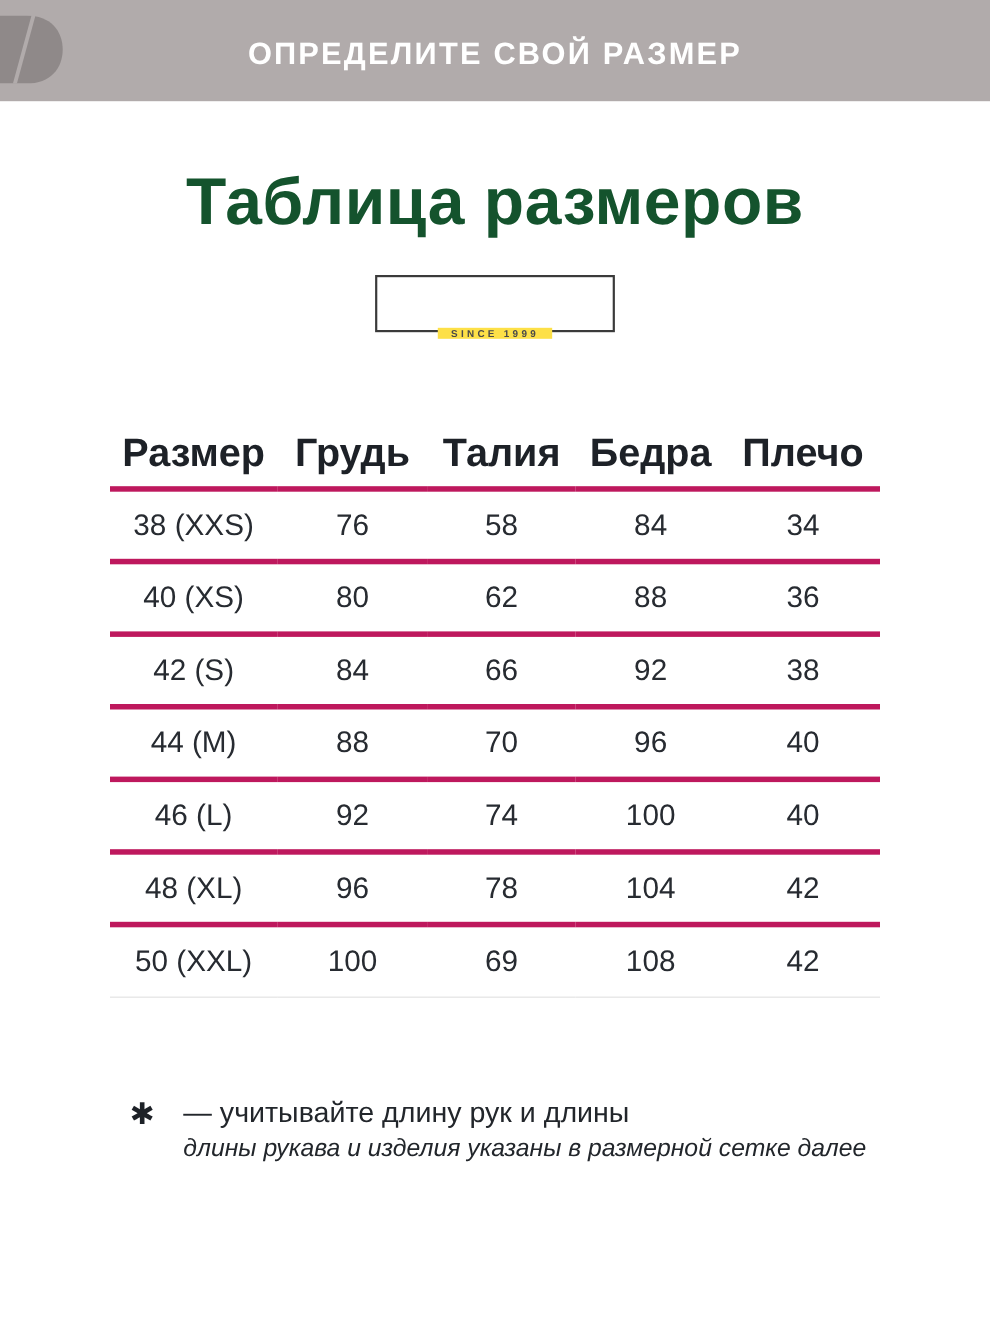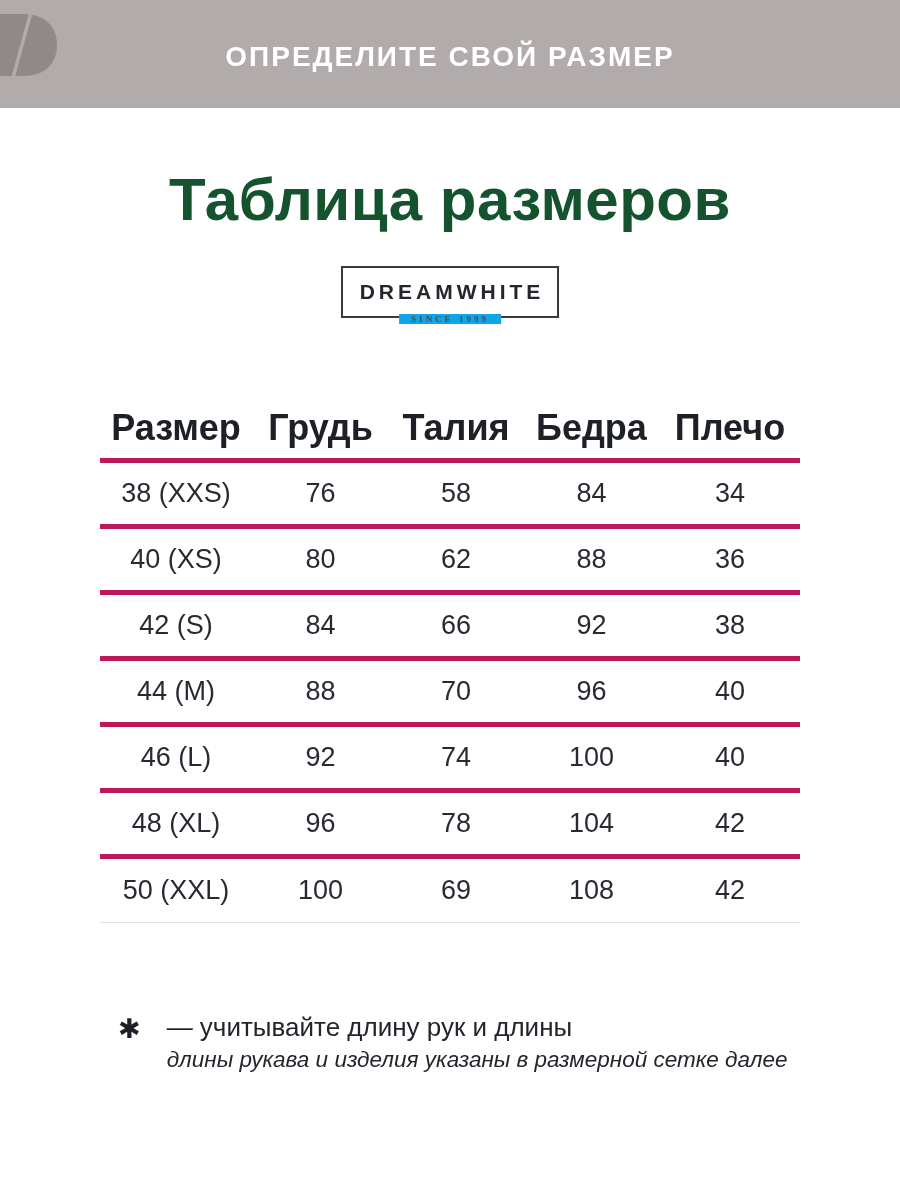--- a/index.html
+++ b/index.html
@@ -6,21 +6,21 @@
   html, body {
     width: 900px; height: 1200px;
     background: #ffffff;
     font-family: "Liberation Sans", sans-serif;
     color: #21252b;
     overflow: hidden;
   }
   
   .banner {
     position: relative;
-    width: 100%; height: 108px;
+    width: 100%; height: 92px;
     background: #b1abab;
     display: flex; align-items: center; justify-content: center;
   }
   .banner-title {
     color: #ffffff;
     font-size: 28px;
     font-weight: 700;
     letter-spacing: 2px;
     padding-top: 6px;
   }
@@ -52,28 +52,27 @@
     font-weight: 700;
     letter-spacing: 4px;
     color: #23262b;
     padding-left: 4px; 
     white-space: nowrap;
   }
   .brand-since {
     position: absolute;
     bottom: -8px; left: 50%;
     transform: translateX(-50%);
-    background: #0ea5e9;
+    background: #fde047;
     padding: 0 12px;
     font-size: 9px;
     font-weight: 700;
     letter-spacing: 3px;
     color: #4a4a4a;
     white-space: nowrap;
-    font-family: Liberation Serif, serif;
   }
   
   table.size-table {
     width: 700px;
     margin: 80px auto 0 auto;
     border-collapse: collapse;
     table-layout: fixed;
   }
   .size-table th {
     height: 62px;
@@ -128,21 +127,20 @@
   <svg class="d-logo" viewBox="0 0 58 62" xmlns="http://www.w3.org/2000/svg">
     <path d="M0 0 H24 C46 0 57 14 57 31 C57 48 46 62 24 62 H0 Z" fill="#8f8989"></path>
     <line x1="31" y1="-2" x2="13" y2="64" stroke="#b1abab" stroke-width="3.5"></line>
   </svg>
   <div class="banner-title">ОПРЕДЕЛИТЕ СВОЙ РАЗМЕР</div>
 </div>
 
 <h1 class="main-title">Таблица размеров</h1>
 
 <div class="logo-box">
-  <span class="brand-name">DREAMWHITE</span>
   <span class="brand-since">SINCE 1999</span>
 </div>
 
 <table class="size-table">
   <colgroup>
     <col style="width:152px">
       <col style="width:137px">
       <col style="width:134px">
     <col style="width:137px">
       <col style="width:140px">

